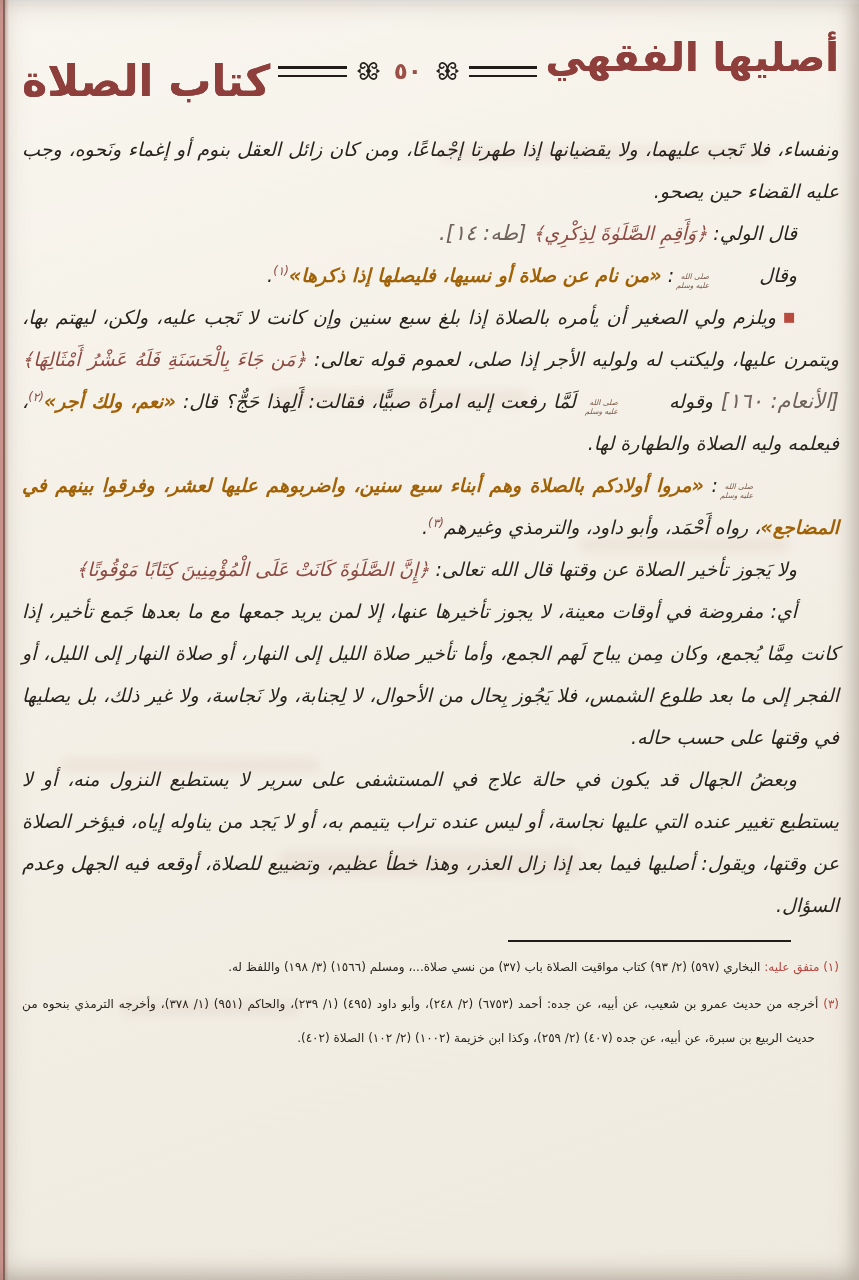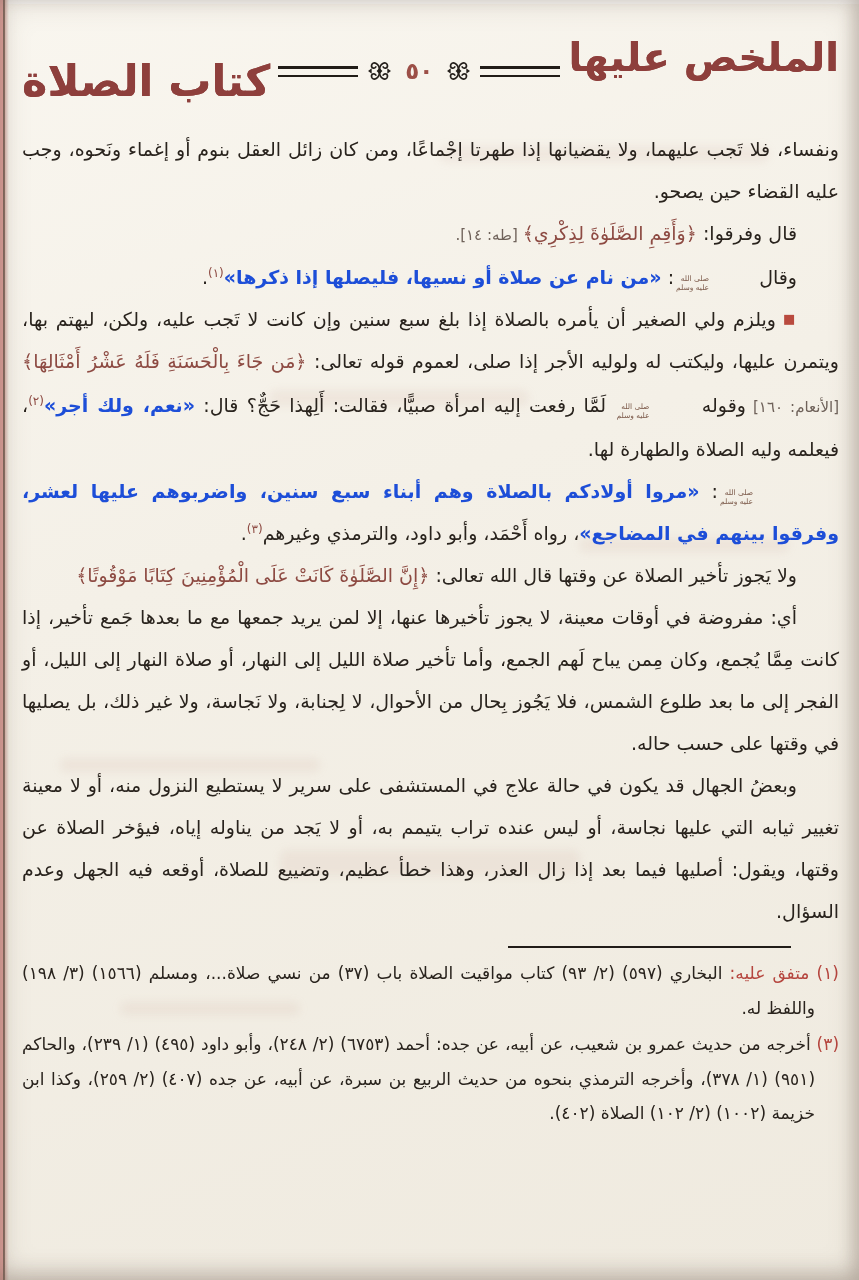--- a/index.html
+++ b/index.html
@@ -32,38 +32,38 @@
   .chapter-title{
     color:#8e3f3c;font-weight:bold;font-size:43px;line-height:1;
     transform:translateY(12px);white-space:nowrap;
     text-shadow:0 0 .6px #8e3f3c;
   }
   .rule{flex:1 1 0;height:6px;border-top:3px solid #211c17;border-bottom:2px solid #211c17;margin:0 8px;transform:translateY(2px);}
   .center-group{display:flex;align-items:center;gap:6px;transform:translateY(2px);}
   .page-number{font-size:23px;font-weight:bold;color:#9c4f47;margin:0 6px;}
 
   
-  .body-text{margin-top:16px;font-size:19px;line-height:42px;text-align:justify;}
+  .body-text{margin-top:16px;font-size:19px;line-height:42px;text-align:justify;font-style:italic;}
   .body-text p{margin:0;text-indent:42px;}
   .body-text p.no-indent{text-indent:0;}
   .quran{color:#8d4a42;}
-  .verse-ref{color:#6f625a;font-size:15px;}
-  .hadith{font-weight:bold;color:#1d4ed8;}
+  .verse-ref{color:#6f625a;font-size:21px;}
+  .hadith{font-weight:bold;color:#a16207;}
   .fn-ref{color:#8d4a42;font-size:12px;vertical-align:super;line-height:0;}
   .bullet{color:#b94a3e;font-size:13px;vertical-align:3px;margin-left:7px;}
   .sall{
     display:inline-block;direction:rtl;color:#7c5a4a;
     font-size:7.5px;line-height:1.2;vertical-align:-6px;margin:0 2px;
   }
   .sall span{display:block;}
   .ref-line{margin-right:398px;line-height:42px;}
 
   
   .footnote-sep{width:283px;border-top:2px solid #211c18;margin:14px 48px 8px 0;}
-  .footnotes{font-size:17px;line-height:34.5px;text-align:justify;}
+  .footnotes{font-size:12px;line-height:34.5px;text-align:justify;}
   .footnote{margin:0 0 2px 0;padding-right:24px;text-indent:-24px;}
   .fn-num{color:#b5453e;}
   .fn-label{color:#b5453e;}
 
   .orn{display:block;}
 </style>
 </head>
 <body>
 
 <div class="edge-top"></div>
@@ -72,21 +72,21 @@
 <div class="smudge" style="top:146px;right:90px;width:330px;height:16px;"></div>
 <div class="smudge" style="top:390px;right:330px;width:260px;height:16px;"></div>
 <div class="smudge" style="top:538px;right:70px;width:210px;height:14px;"></div>
 <div class="smudge" style="top:758px;left:60px;width:260px;height:14px;"></div>
 <div class="smudge" style="top:850px;left:280px;width:300px;height:26px;"></div>
 <div class="smudge" style="top:1002px;left:120px;width:180px;height:13px;"></div>
 
 <div class="page">
 
   <div class="header">
-    <div class="book-title">الملخص عليها</div>
+    <div class="book-title">أصليها الفقهي</div>
     <div class="rule"></div>
     <div class="center-group">
       <svg class="orn" width="27" height="32" viewBox="0 0 26 30">
         <g fill="none" stroke="#241f1b" stroke-width="1.6" stroke-linecap="round">
           <path d="M13 14 C13 8 7 5 5.5 9 C4.5 12 8 13.5 9.5 11"></path>
           <path d="M13 14 C13 8 19 5 20.5 9 C21.5 12 18 13.5 16.5 11"></path>
           <path d="M13 16 C13 22 7 25 5.5 21 C4.5 18 8 16.5 9.5 19"></path>
           <path d="M13 16 C13 22 19 25 20.5 21 C21.5 18 18 16.5 16.5 19"></path>
         </g>
         <rect x="11" y="13" width="4" height="4" transform="rotate(45 13 15)" fill="#241f1b"></rect>
@@ -107,33 +107,33 @@
       </svg>
     </div>
     <div class="rule"></div>
     <div class="chapter-title">كتاب الصلاة</div>
   </div>
 
   <div class="body-text">
 
     <p class="no-indent"><span>ونفساء، فلا تَجب عليهما، ولا يقضيانها إذا طهرتا إجْماعًا، ومن كان زائل العقل بنوم أو إغماء ونَحوه، وجب عليه القضاء حين يصحو.</span></p>
 
-    <p><span>قال وفرقوا: </span><span class="quran">﴿وَأَقِمِ الصَّلَوٰةَ لِذِكْرِي﴾</span><span class="verse-ref"> [طه: ١٤].</span></p>
+    <p><span>قال الولي: </span><span class="quran">﴿وَأَقِمِ الصَّلَوٰةَ لِذِكْرِي﴾</span><span class="verse-ref"> [طه: ١٤].</span></p>
 
     <p><span>وقال </span><span class="sall"><span>صلى الله</span><span>عليه وسلم</span></span><span>: </span><span class="hadith">«من نام عن صلاة أو نسيها، فليصلها إذا ذكرها»</span><span class="fn-ref">(١)</span><span>.</span></p>
 
     <p><span class="bullet">■</span><span>ويلزم ولي الصغير أن يأمره بالصلاة إذا بلغ سبع سنين وإن كانت لا تَجب عليه، ولكن، ليهتم بها، ويتمرن عليها، وليكتب له ولوليه الأجر إذا صلى، لعموم قوله تعالى: </span><span class="quran">﴿مَن جَاءَ بِالْحَسَنَةِ فَلَهُ عَشْرُ أَمْثَالِهَا﴾</span><span class="verse-ref"> [الأنعام: ١٦٠] </span><span>وقوله </span><span class="sall"><span>صلى الله</span><span>عليه وسلم</span></span><span> لَمَّا رفعت إليه امرأة صبيًّا، فقالت: أَلِهذا حَجٌّ؟ قال: </span><span class="hadith">«نعم، ولك أجر»</span><span class="fn-ref">(٢)</span><span>، فيعلمه وليه الصلاة والطهارة لها.</span></p>
 
     <p><span class="sall"><span>صلى الله</span><span>عليه وسلم</span></span><span>: </span><span class="hadith">«مروا أولادكم بالصلاة وهم أبناء سبع سنين، واضربوهم عليها لعشر، وفرقوا بينهم في المضاجع»</span><span>، رواه أَحْمَد، وأبو داود، والترمذي وغيرهم</span><span class="fn-ref">(٣)</span><span>.</span></p>
 
     <p><span>ولا يَجوز تأخير الصلاة عن وقتها قال الله تعالى: </span><span class="quran">﴿إِنَّ الصَّلَوٰةَ كَانَتْ عَلَى الْمُؤْمِنِينَ كِتَابًا مَوْقُوتًا﴾</span></p>
 
     <p><span>أي: مفروضة في أوقات معينة، لا يجوز تأخيرها عنها، إلا لمن يريد جمعها مع ما بعدها جَمع تأخير، إذا كانت مِمَّا يُجمع، وكان مِمن يباح لَهم الجمع، وأما تأخير صلاة الليل إلى النهار، أو صلاة النهار إلى الليل، أو الفجر إلى ما بعد طلوع الشمس، فلا يَجُوز بِحال من الأحوال، لا لِجنابة، ولا نَجاسة، ولا غير ذلك، بل يصليها في وقتها على حسب حاله.</span></p>
 
-    <p><span>وبعضُ الجهال قد يكون في حالة علاج في المستشفى على سرير لا يستطيع النزول منه، أو لا معينة تغيير ثيابه التي عليها نجاسة، أو ليس عنده تراب يتيمم به، أو لا يَجد من يناوله إياه، فيؤخر الصلاة عن وقتها، ويقول: أصليها فيما بعد إذا زال العذر، وهذا خطأ عظيم، وتضييع للصلاة، أوقعه فيه الجهل وعدم السؤال.</span></p>
+    <p><span>وبعضُ الجهال قد يكون في حالة علاج في المستشفى على سرير لا يستطيع النزول منه، أو لا يستطيع تغيير عنده التي عليها نجاسة، أو ليس عنده تراب يتيمم به، أو لا يَجد من يناوله إياه، فيؤخر الصلاة عن وقتها، ويقول: أصليها فيما بعد إذا زال العذر، وهذا خطأ عظيم، وتضييع للصلاة، أوقعه فيه الجهل وعدم السؤال.</span></p>
 
   </div>
 
   <div class="footnote-sep"></div>
   <div class="footnotes">
     <div class="footnote"><span class="fn-num">(١) </span><span class="fn-label">متفق عليه:</span><span> البخاري (٥٩٧) (٢/ ٩٣) كتاب مواقيت الصلاة باب (٣٧) من نسي صلاة...، ومسلم (١٥٦٦) (٣/ ١٩٨) واللفظ له.</span></div>
     <div class="footnote"><span class="fn-num">(٣) </span><span>أخرجه من حديث عمرو بن شعيب، عن أبيه، عن جده: أحمد (٦٧٥٣) (٢/ ٢٤٨)، وأبو داود (٤٩٥) (١/ ٢٣٩)، والحاكم (٩٥١) (١/ ٣٧٨)، وأخرجه الترمذي بنحوه من حديث الربيع بن سبرة، عن أبيه، عن جده (٤٠٧) (٢/ ٢٥٩)، وكذا ابن خزيمة (١٠٠٢) (٢/ ١٠٢) الصلاة (٤٠٢).</span></div>
   </div>
 
 </div>

